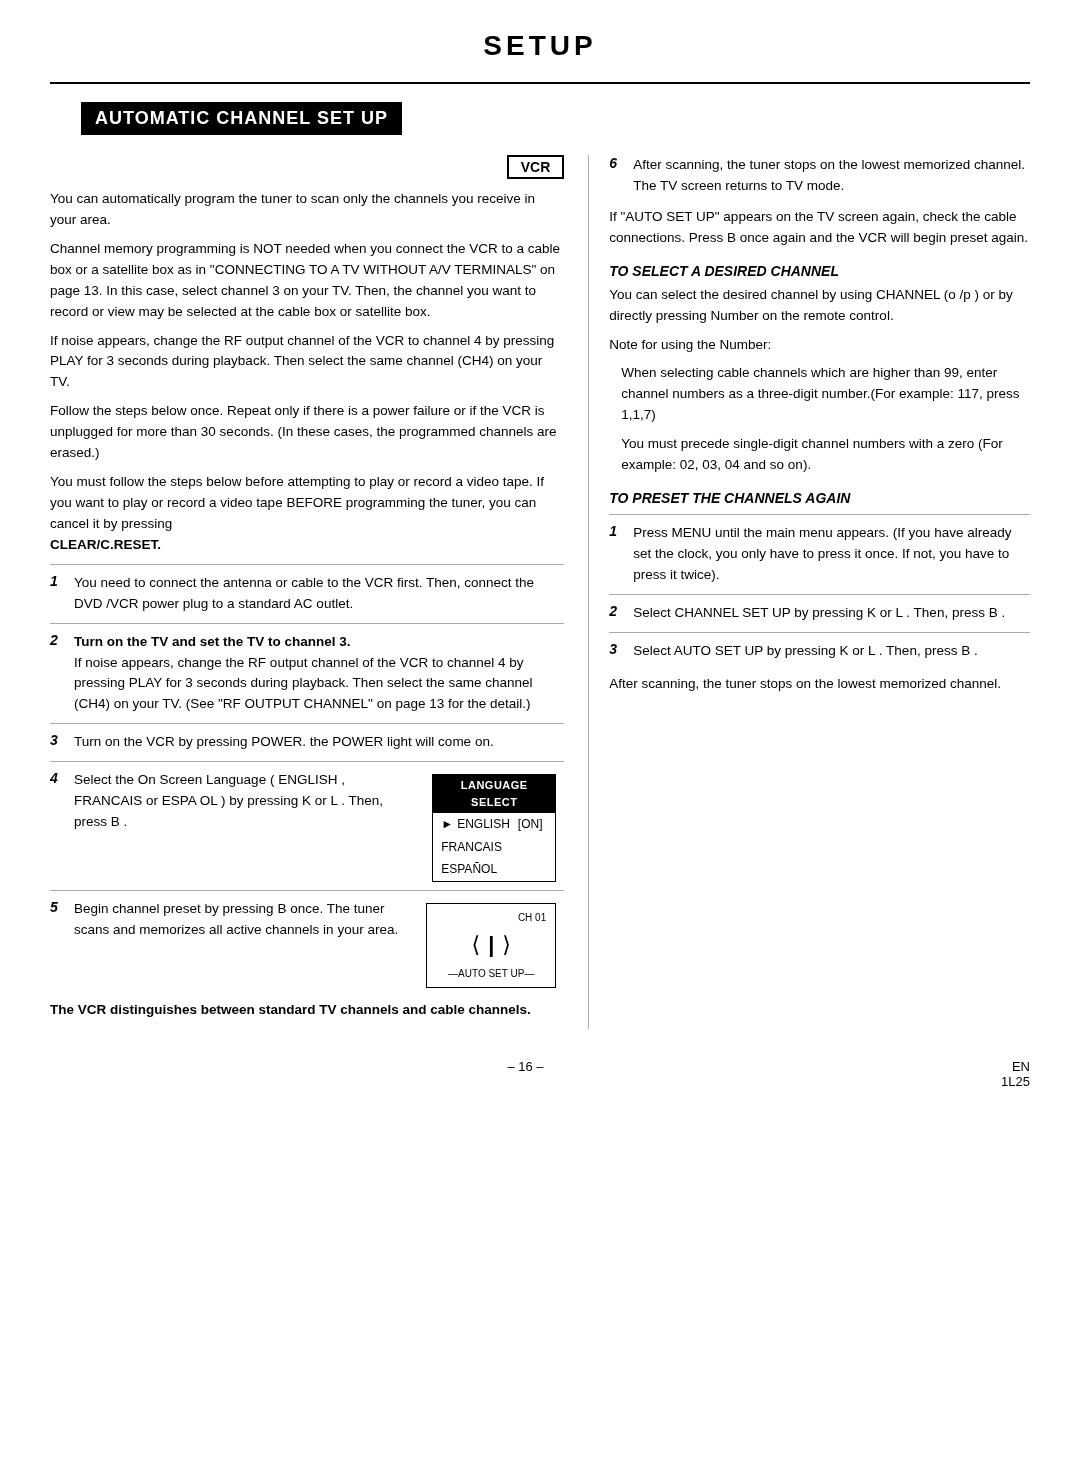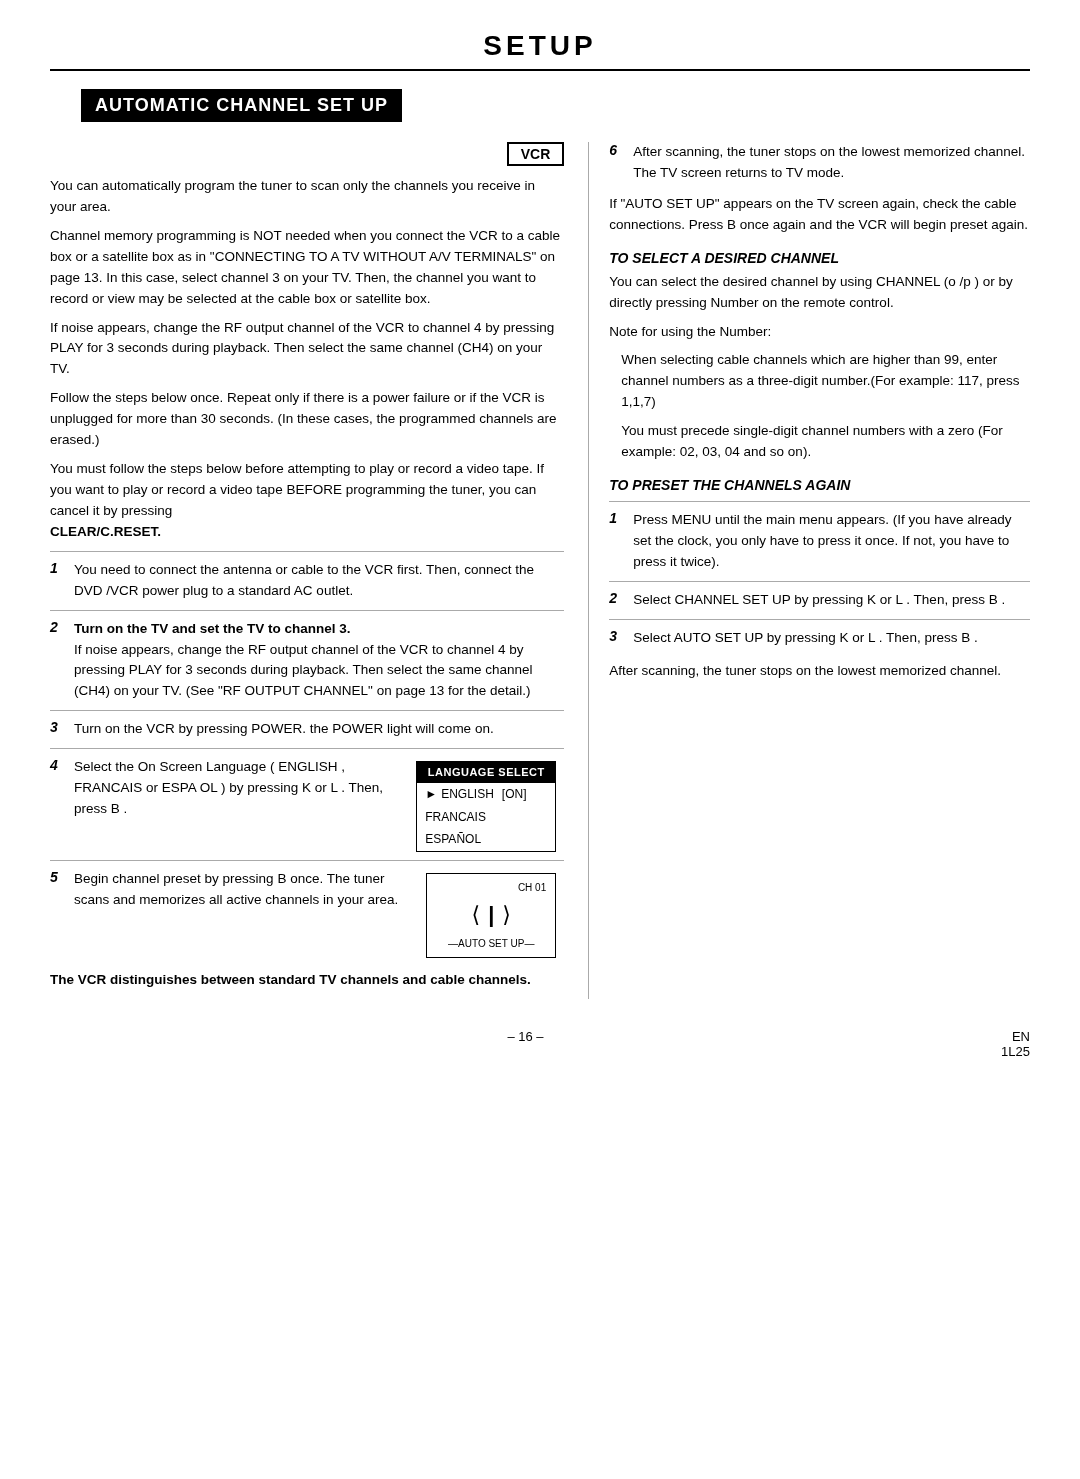--- a/index.html
+++ b/index.html
@@ -11,21 +11,21 @@
       font-size: 14px;
       color: #000;
       padding: 30px 50px 40px 50px;
     }
     .page-title {
       text-align: center;
       font-size: 28px;
       font-weight: bold;
       letter-spacing: 4px;
       border-bottom: 2px solid #000;
-      padding-bottom: 7px;
+      padding-bottom: 20px;
       margin-bottom: 18px;
     }
     .section-header {
       background: #000;
       color: #fff;
       font-size: 18px;
       font-weight: bold;
       padding: 6px 14px;
       display: inline-block;
       margin-bottom: 10px;
@@ -80,21 +80,21 @@
       font-style: italic;
       font-weight: bold;
       font-size: 14px;
       margin-bottom: 6px;
       margin-top: 14px;
     }
     .clearfix::after { content: ''; display: table; clear: both; }
     .language-box {
       border: 1px solid #000;
       font-size: 12px;
-      width: 140px;
+      width: 124px;
       float: right;
       margin-left: 18px;
       margin-top: 4px;
     }
     .language-box-header {
       background: #000;
       color: #fff;
       text-align: center;
       padding: 2px 4px;
       font-size: 11px;

